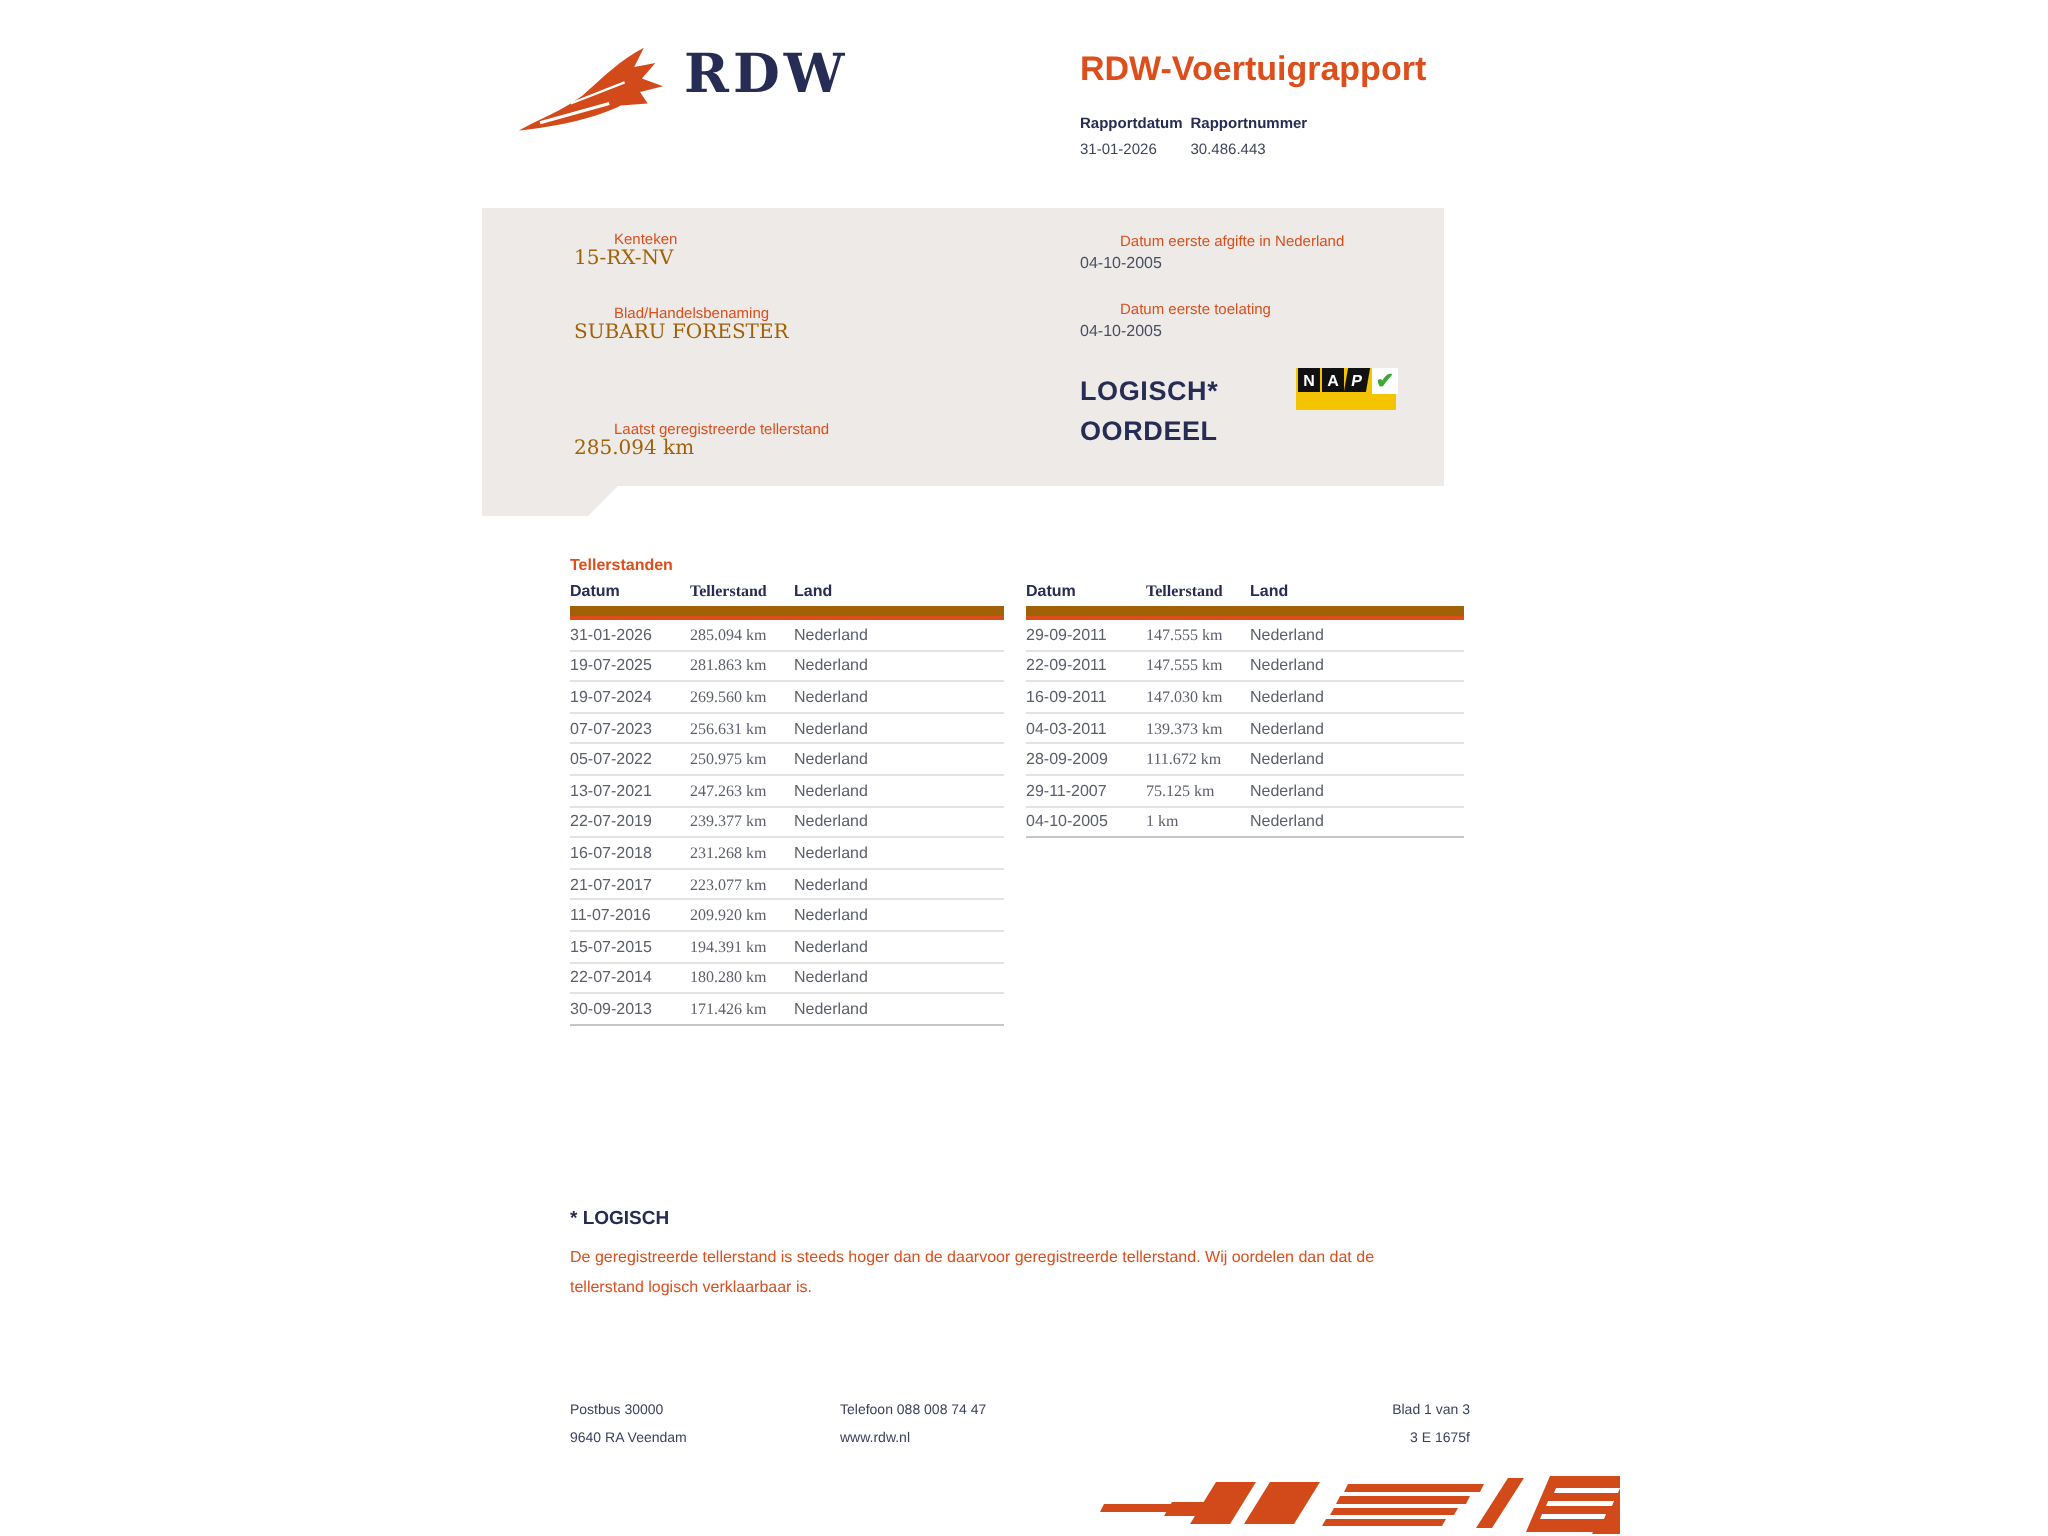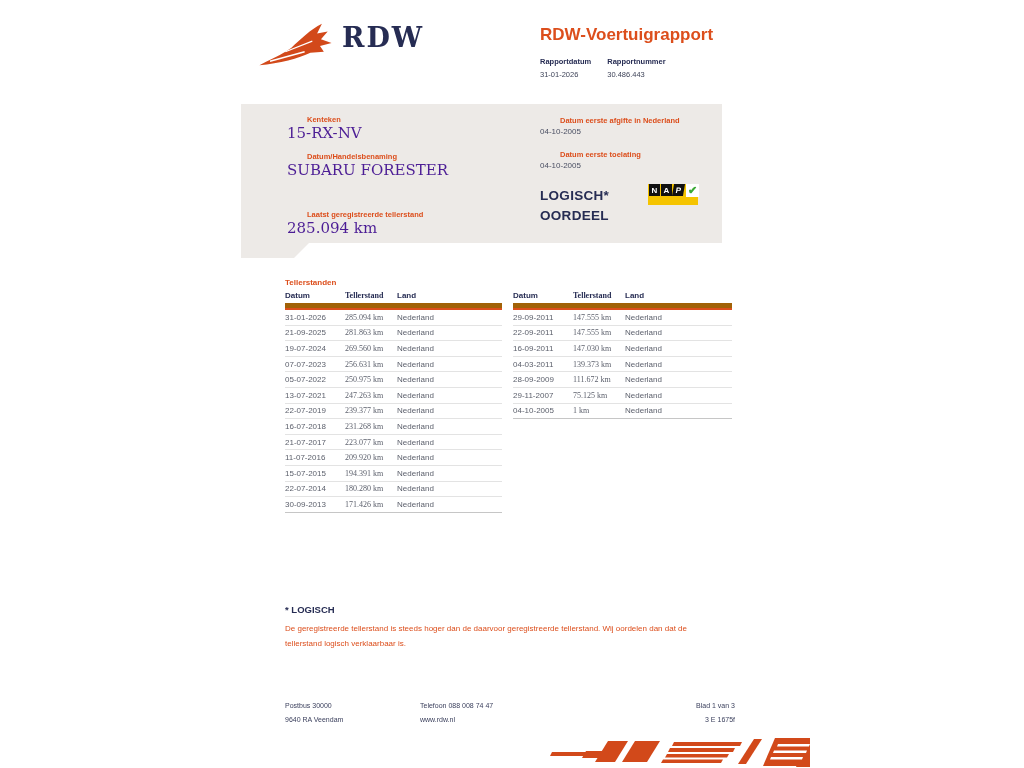--- a/index.html
+++ b/index.html
@@ -11,33 +11,33 @@
   .logo { position:absolute; left:256px; top:20px; display:flex; align-items:flex-start; }
   .logo-bird { width:78px; height:50px; }
   .logo-text {
     font-family:"DejaVu Serif", serif; font-weight:bold; font-size:27px;
     color:#262C53; letter-spacing:2px; margin-left:8px; margin-top:2px;
   }
   .report-title {
     position:absolute; left:540px; top:25px;
     font-family:Liberation Sans, sans-serif; font-weight:bold; font-size:17px; color:#DC4E1C;
   }
-  .report-meta { position:absolute; left:540px; top:57px; display:flex; gap:16px; }
+  .report-meta { position:absolute; left:540px; top:57px; display:flex; gap:4px; }
   .meta-label { font-size:7.5px; font-weight:bold; color:#262C53; }
   .meta-value { font-size:7.5px; color:#3F4459; margin-top:4px; }
 
   
   .panel { position:absolute; left:241px; top:104px; width:481px; height:139px; background:#EDEAE7; }
   .panel-tab {
     position:absolute; left:241px; top:243px; width:68px; height:15px; background:#EDEAE7;
     clip-path:polygon(0 0, 100% 0, 78% 100%, 0 100%);
   }
-  .panel .lbl { position:absolute; color:#DC4E1C; font-weight:bold; font-size:7.5px; white-space:nowrap;padding-left:20px; }
+  .panel .lbl { position:absolute; color:#DC4E1C; font-weight:normal; font-size:7.5px; white-space:nowrap;padding-left:20px; }
   .panel .val-serif {
-    position:absolute; font-family:"DejaVu Serif", serif; font-size:15px; color:#4c1d95; white-space:nowrap;
+    position:absolute; font-family:"DejaVu Serif", serif; font-size:10px; color:#a16207; white-space:nowrap;
   }
   .panel .val-sans { position:absolute; font-size:8px; color:#4A4F63; white-space:nowrap; }
   .oordeel {
     position:absolute; left:299px; top:82px; color:#262C53; font-weight:bold;
     font-size:13.5px; line-height:20px; letter-spacing:0.3px;
   }
   
   .nap { position:absolute; left:407px; top:80px; width:50px; height:21px; background:#F5C400; }
   .nap-row { position:absolute; left:1px; top:0; display:flex; }
   .nap-cell {
@@ -105,21 +105,21 @@
     <div>
       <div class="meta-label">Rapportnummer</div>
       <div class="meta-value">30.486.443</div>
     </div>
   </div>
 
   <div class="panel">
     <div class="lbl" style="left:46px; top:11px;">Kenteken</div>
     <div class="val-serif" style="left:46px; top:20px;">15-RX-NV</div>
 
-    <div class="lbl" style="left:46px; top:48px;">Datum/Handelsbenaming</div>
+    <div class="lbl" style="left:46px; top:48px;">Blad/Handelsbenaming</div>
     <div class="val-serif" style="left:46px; top:57px;">SUBARU FORESTER</div>
 
     <div class="lbl" style="left:46px; top:106px;">Laatst geregistreerde tellerstand</div>
     <div class="val-serif" style="left:46px; top:115px;">285.094 km</div>
 
     <div class="lbl" style="left:299px; top:12px;">Datum eerste afgifte in Nederland</div>
     <div class="val-sans" style="left:299px; top:23px;">04-10-2005</div>
 
     <div class="lbl" style="left:299px; top:46px;">Datum eerste toelating</div>
     <div class="val-sans" style="left:299px; top:57px;">04-10-2005</div>
@@ -156,21 +156,21 @@
           <th class="c2">Land</th>
         </tr>
       </thead>
       <tbody>
           <tr>
             <td class="c0">31-01-2026</td>
             <td class="c1">285.094 km</td>
             <td class="c2">Nederland</td>
           </tr>
           <tr>
-            <td class="c0">21-09-2025</td>
+            <td class="c0">19-07-2025</td>
             <td class="c1">281.863 km</td>
             <td class="c2">Nederland</td>
           </tr>
           <tr>
             <td class="c0">19-07-2024</td>
             <td class="c1">269.560 km</td>
             <td class="c2">Nederland</td>
           </tr>
           <tr>
             <td class="c0">07-07-2023</td>

